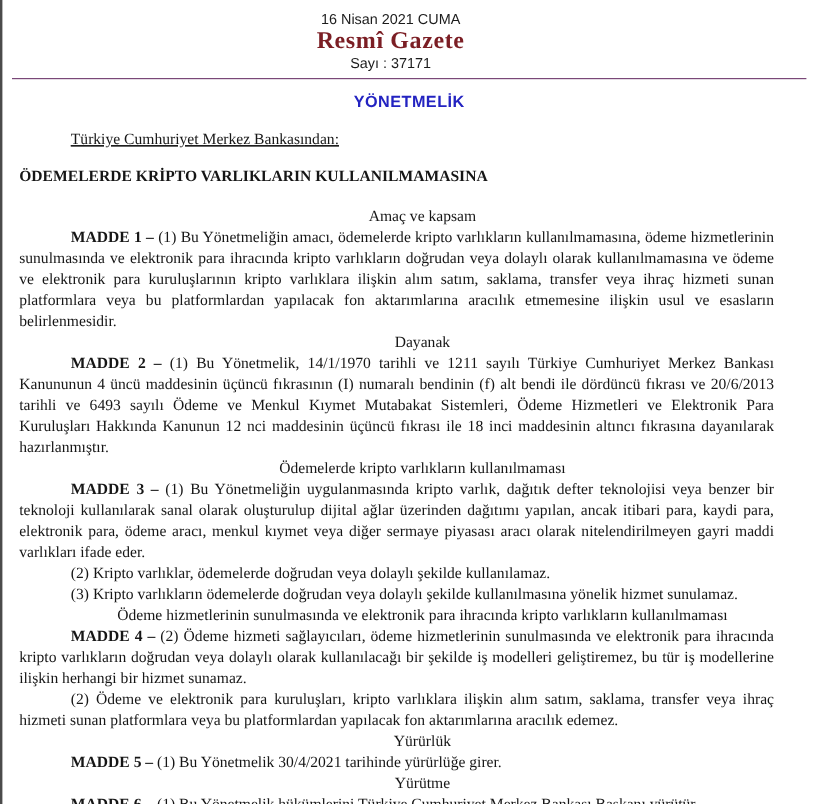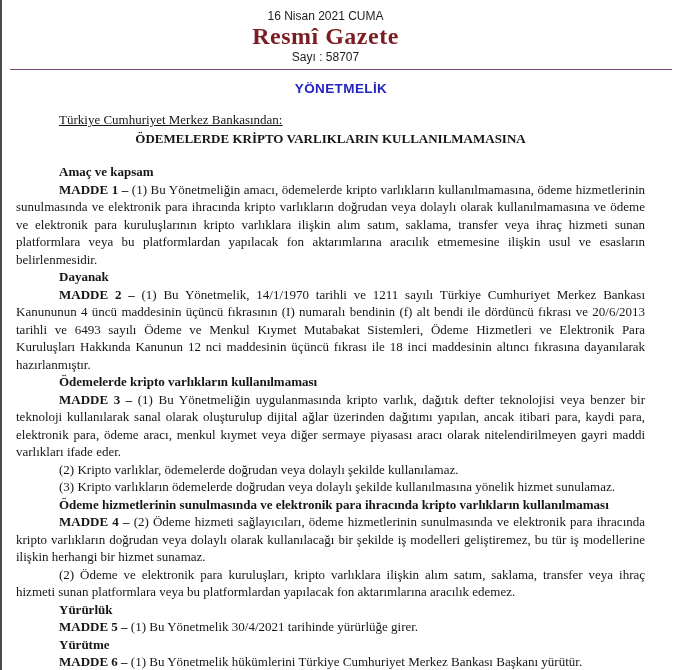--- a/index.html
+++ b/index.html
@@ -24,21 +24,21 @@
     font-family: "Liberation Sans", sans-serif;
     font-size: 12px;
     color: #1c1c1c;
     white-space: nowrap;
   }
   .gz-title {
     flex: 1;
     text-align: center;
     font-family: "Liberation Serif", serif;
     font-weight: bold;
-    font-size: 24px;
+    font-size: 20px;
     color: var(--gazette-red, #7b1e24);
     letter-spacing: 0.5px;
   }
   .gz-rule {
     border: 0;
     border-top: 1px solid var(--rule-purple, #7a4878);
     margin: 5px 8px 0 8px;
   }
   .gz-banner {
     margin-top: 11px;
@@ -52,43 +52,42 @@
   
   .doc {
     margin: 15px 35px 0 14px;
     font-size: 13px;
     line-height: 17.5px;
     text-align: justify;
   }
   .issuer-line { text-indent: 43px; text-decoration: underline; }
   .issuer-line .u { text-decoration: underline; }
   .doc-title {
-    text-align: center;
     font-weight: bold;
-    margin-top: 1px;
+    margin-top: 13px;
   }
   .sections { margin-top: 16px; }
   .sections p { margin: 0; }
   p.heading {
-    font-weight: bold;
+    font-weight: normal;
     text-indent: 43px;
-    text-align: left;
+    text-align: center;
   }
   p.para { text-indent: 43px; }
   p.para b { font-weight: bold; }
 </style>
 </head>
 <body>
 
 <div class="page">
 
   <div class="gz-header">
     <span class="gz-date">16 Nisan 2021 CUMA</span>
     <span class="gz-title">Resmî Gazete</span>
-    <span class="gz-issue">Sayı : 58707</span>
+    <span class="gz-issue">Sayı : 37171</span>
   </div>
 
   <hr class="gz-rule">
 
   <div class="gz-banner">YÖNETMELİK</div>
 
   <div class="doc">
 
     <div class="issuer-line"><span class="u">Türkiye Cumhuriyet Merkez Bankasından:</span></div>
 

